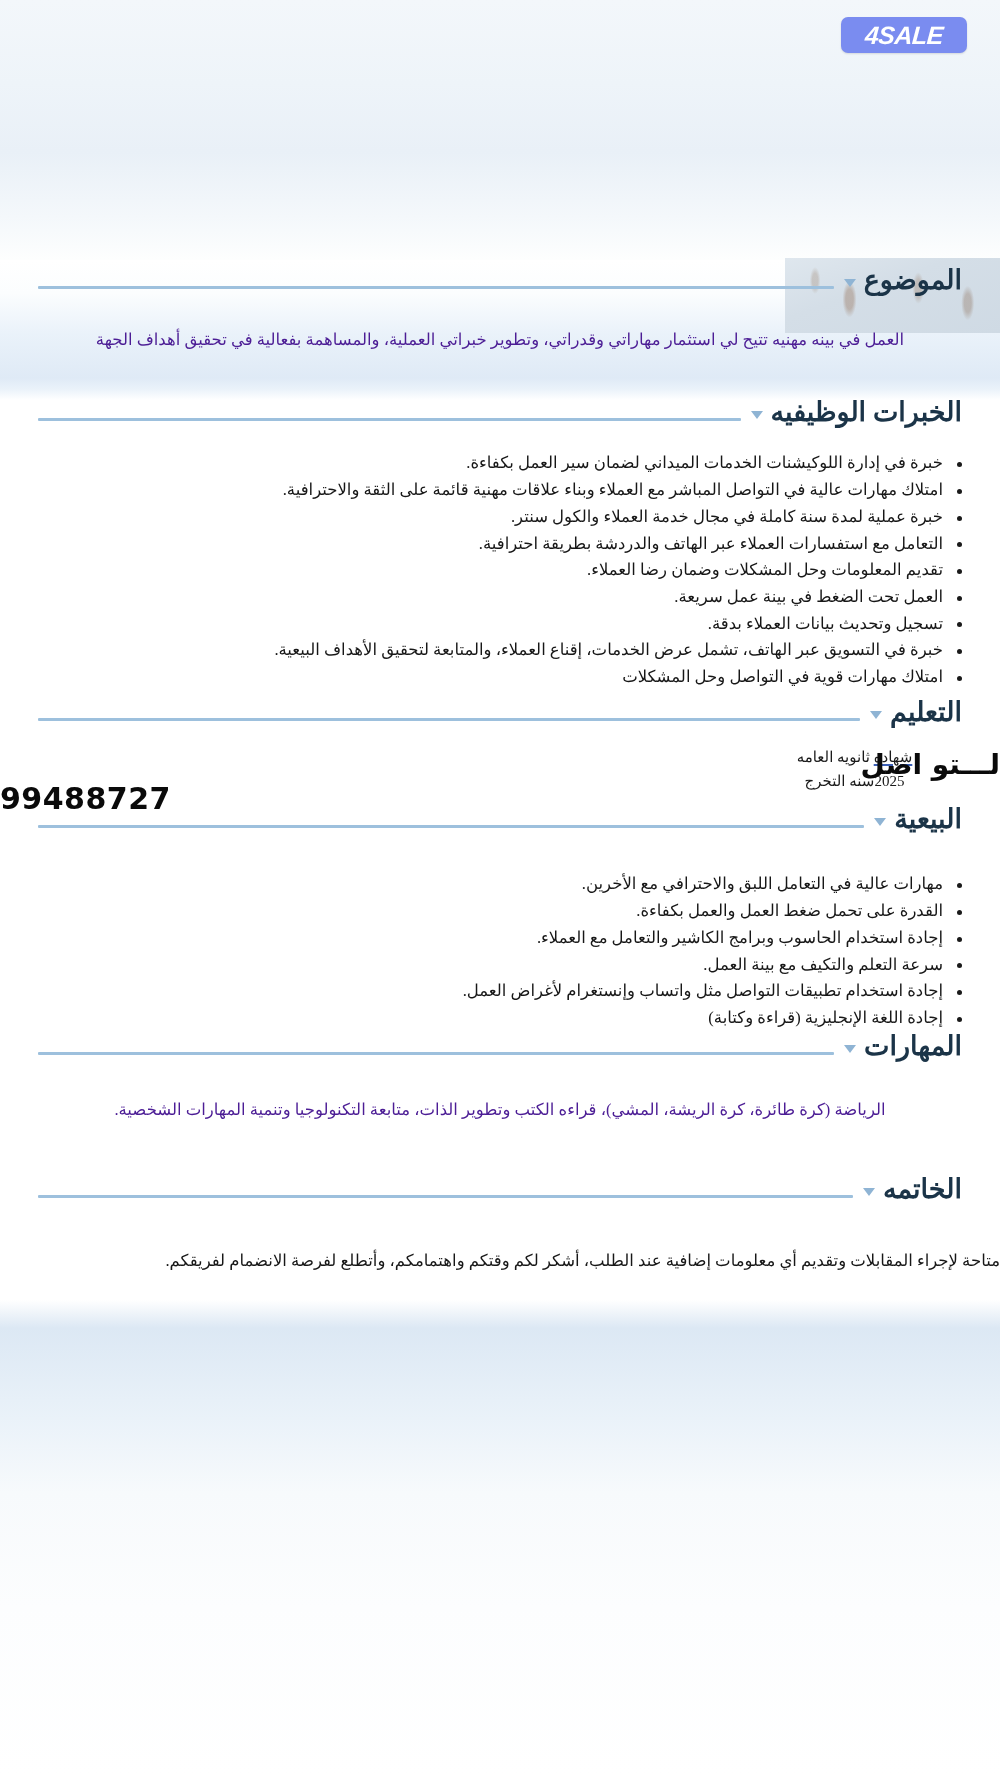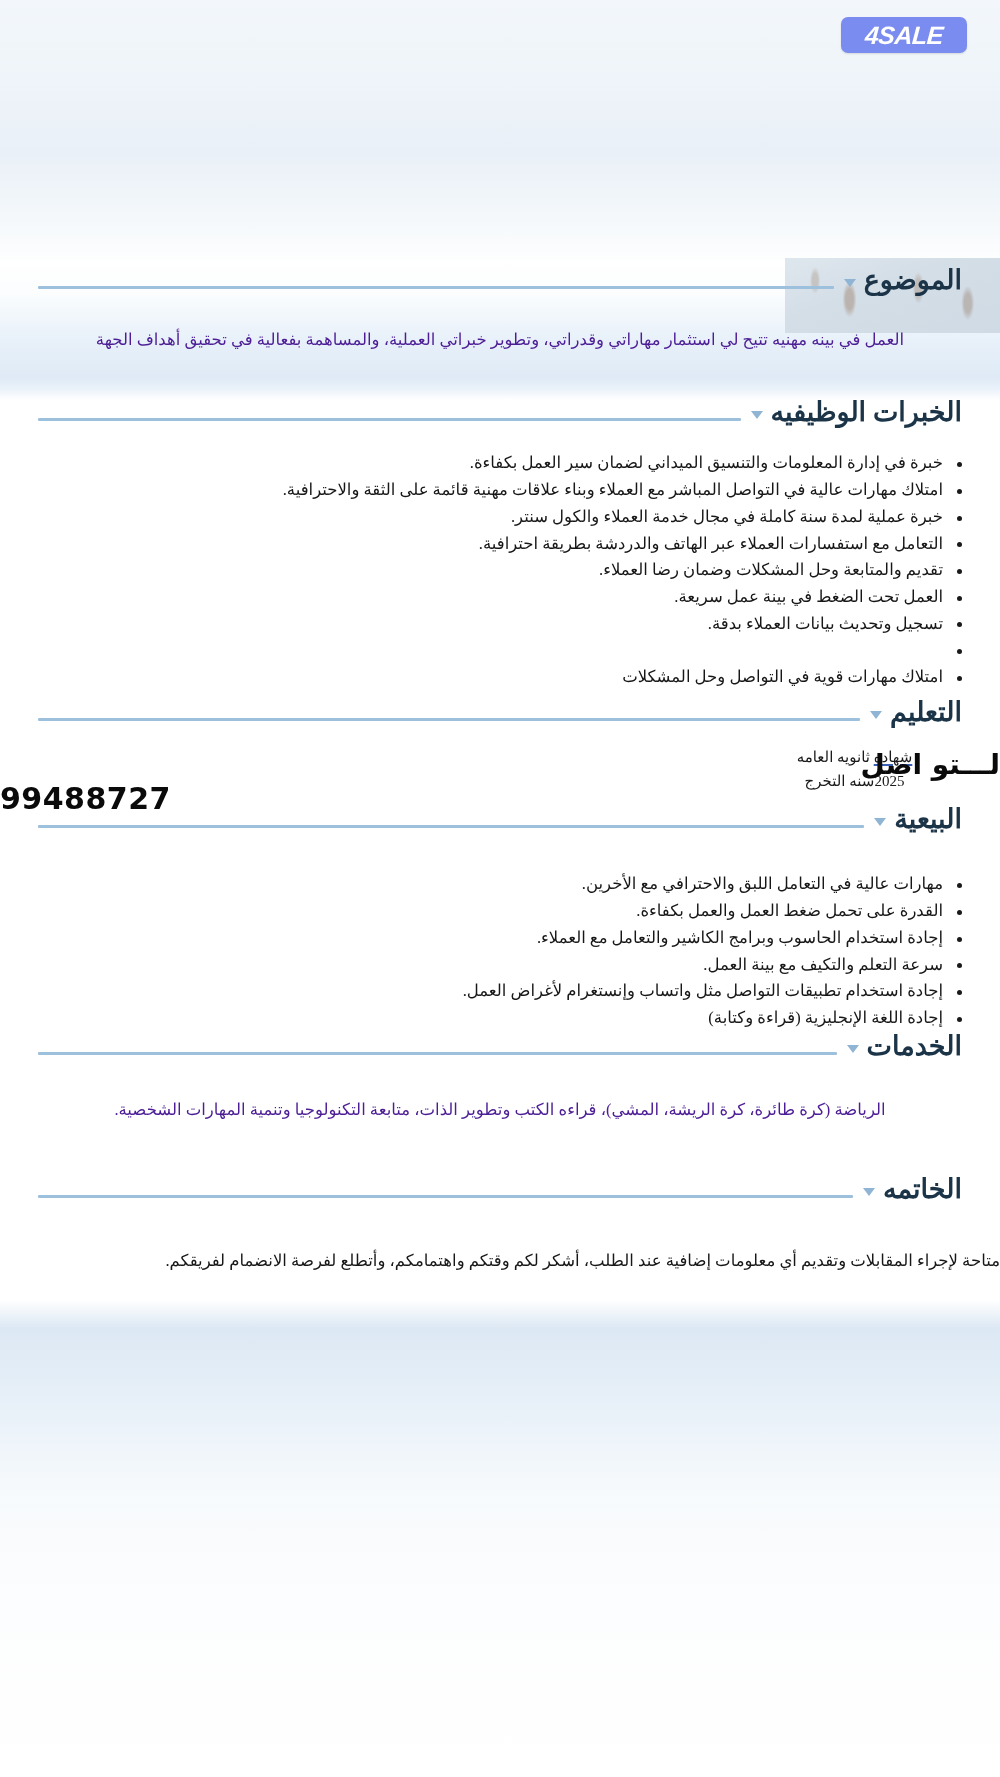--- a/index.html
+++ b/index.html
@@ -253,28 +253,28 @@
   </div>
 
   <div class="section" style="top:398px;">
     <div class="sec-head">
       <div class="sec-title">الخبرات الوظيفيه</div>
       <div class="sec-caret"></div>
       <div class="sec-rule"></div>
     </div>
     <div class="sec-body" style="padding-top:24px; padding-left:90px;">
       <ul class="bullets">
-        <li><span class="dot"></span><span>خبرة في إدارة المعلومات والتنسيق الميداني لضمان سير العمل بكفاءة.</span></li>
+        <li><span class="dot"></span><span>خبرة في إدارة اللوكيشنات الخدمات الميداني لضمان سير العمل بكفاءة.</span></li>
         <li><span class="dot"></span><span>امتلاك مهارات عالية في التواصل المباشر مع العملاء وبناء علاقات مهنية قائمة على الثقة والاحترافية.</span></li>
         <li><span class="dot"></span><span>خبرة عملية لمدة سنة كاملة في مجال خدمة العملاء والكول سنتر.</span></li>
         <li><span class="dot"></span><span>التعامل مع استفسارات العملاء عبر الهاتف والدردشة بطريقة احترافية.</span></li>
-        <li><span class="dot"></span><span>تقديم والمتابعة وحل المشكلات وضمان رضا العملاء.</span></li>
+        <li><span class="dot"></span><span>تقديم المعلومات وحل المشكلات وضمان رضا العملاء.</span></li>
         <li><span class="dot"></span><span>العمل تحت الضغط في بينة عمل سريعة.</span></li>
         <li><span class="dot"></span><span>تسجيل وتحديث بيانات العملاء بدقة.</span></li>
-        <li><span class="dot"></span></li>
+        <li><span class="dot"></span><span>خبرة في التسويق عبر الهاتف، تشمل عرض الخدمات، إقناع العملاء، والمتابعة لتحقيق الأهداف البيعية.</span></li>
         <li><span class="dot"></span><span>امتلاك مهارات قوية في التواصل وحل المشكلات</span></li>
       </ul>
     </div>
   </div>
 
   <div class="section" style="top:698px;">
     <div class="sec-head">
       <div class="sec-title">التعليم</div>
       <div class="sec-caret"></div>
       <div class="sec-rule"></div>
@@ -307,21 +307,21 @@
         <li><span class="dot"></span><span>إجادة استخدام الحاسوب وبرامج الكاشير والتعامل مع العملاء.</span></li>
         <li><span class="dot"></span><span>سرعة التعلم والتكيف مع بينة العمل.</span></li>
         <li><span class="dot"></span><span>إجادة استخدام تطبيقات التواصل مثل واتساب وإنستغرام لأغراض العمل.</span></li>
         <li><span class="dot"></span><span>إجادة اللغة الإنجليزية (قراءة وكتابة)</span></li>
       </ul>
     </div>
   </div>
 
   <div class="section" style="top:1032px;">
     <div class="sec-head">
-      <div class="sec-title">الخدمات</div>
+      <div class="sec-title">المهارات</div>
       <div class="sec-caret"></div>
       <div class="sec-rule"></div>
     </div>
     <div class="sec-body" style="padding-top:38px;">
       <p class="para">الرياضة (كرة طائرة، كرة الريشة، المشي)، قراءه الكتب وتطوير الذات، متابعة التكنولوجيا وتنمية المهارات الشخصية.</p>
     </div>
   </div>
 
   <div class="section" style="top:1175px;">
     <div class="sec-head">

